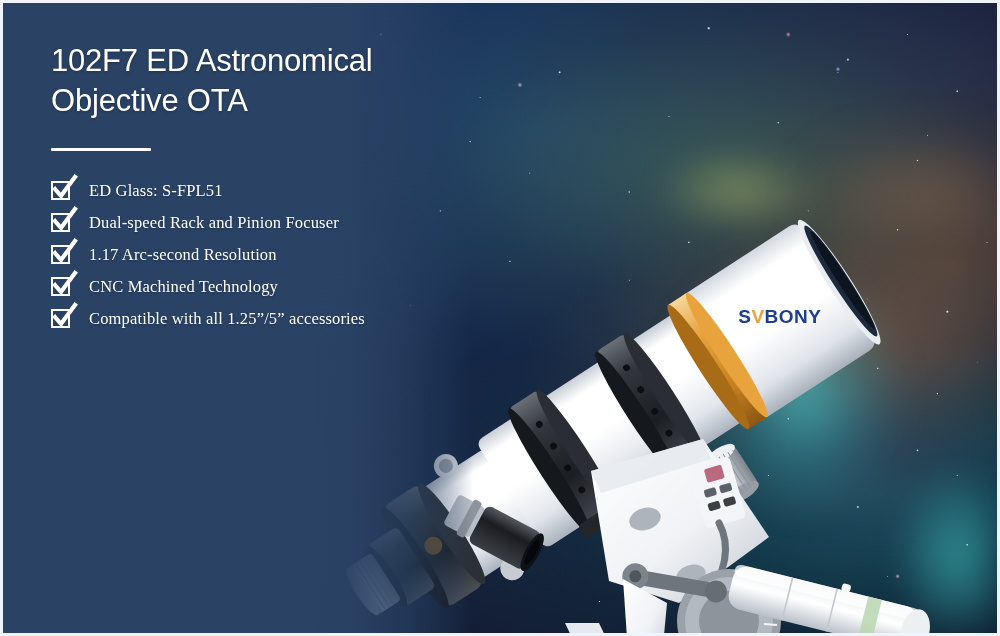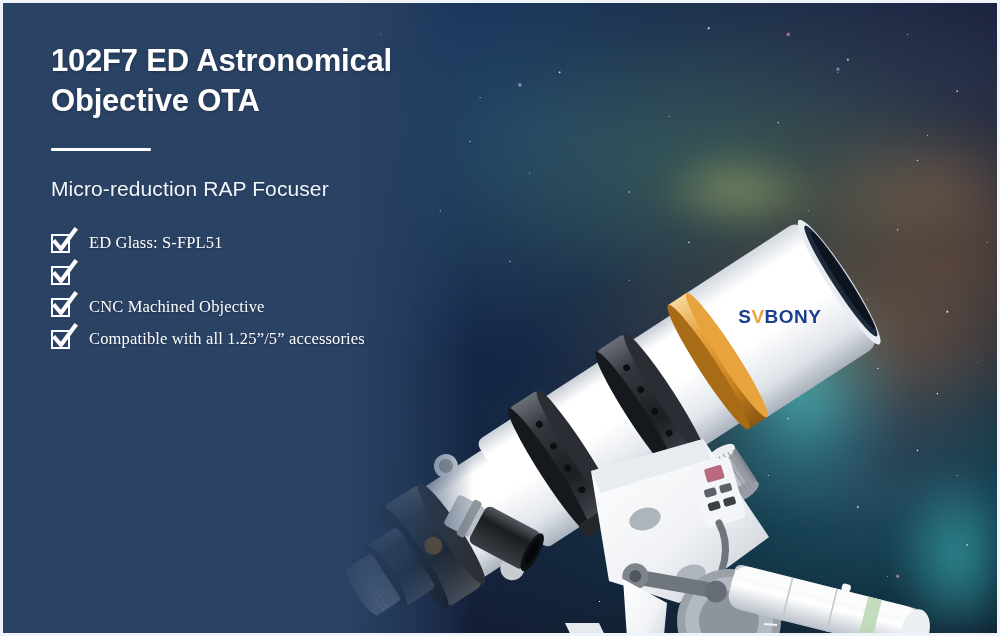--- a/index.html
+++ b/index.html
@@ -140,21 +140,21 @@
   .panel-content {
     position: absolute;
     left: 48px;
     top: 38px;
     width: 420px;
   }
 
   .title {
     color: #ffffff;
     font-size: 31px;
-    font-weight: 700;
+    font-weight: 400;
     line-height: 1.30;
     letter-spacing: -0.2px;
     margin: 0;
     text-shadow: 0 1px 3px rgba(0,0,0,0.25);
   }
   .title-line { display: block; }
 
   .divider {
     width: 100px;
     height: 3px;
@@ -445,51 +445,59 @@
     <div class="panel-content">
 
       <h1 class="title">
         <span class="title-line">102F7 ED Astronomical</span>
         <span class="title-line">Objective OTA</span>
       </h1>
 
       <div class="divider"></div>
 
       <p class="subtitle">
-        <span class="subtitle-line">Micro-reduction RAP Focuser</span>
       </p>
 
       <ul class="feature-list">
 
         <li class="feature-item">
           <span class="check-box">
             <svg viewBox="0 0 26 26">
                 <path d="M4 13 L10 20 L24 1" fill="none" stroke="#ffffff" stroke-width="4.2" stroke-linecap="square" stroke-linejoin="miter"></path>
               </svg>
           </span>
           <span class="feature-text">ED Glass: S-FPL51</span>
         </li>
 
 
         <li class="feature-item">
           <span class="check-box">
             <svg viewBox="0 0 26 26">
                 <path d="M4 13 L10 20 L24 1" fill="none" stroke="#ffffff" stroke-width="4.2" stroke-linecap="square" stroke-linejoin="miter"></path>
               </svg>
           </span>
+          <span class="feature-text">Dual-speed Rack and Pinion Focuser</span>
         </li>
-
 
         <li class="feature-item">
           <span class="check-box">
             <svg viewBox="0 0 26 26">
                 <path d="M4 13 L10 20 L24 1" fill="none" stroke="#ffffff" stroke-width="4.2" stroke-linecap="square" stroke-linejoin="miter"></path>
               </svg>
           </span>
-          <span class="feature-text">CNC Machined Objective</span>
+          <span class="feature-text">1.17 Arc-second Resolution</span>
+        </li>
+
+        <li class="feature-item">
+          <span class="check-box">
+            <svg viewBox="0 0 26 26">
+                <path d="M4 13 L10 20 L24 1" fill="none" stroke="#ffffff" stroke-width="4.2" stroke-linecap="square" stroke-linejoin="miter"></path>
+              </svg>
+          </span>
+          <span class="feature-text">CNC Machined Technology</span>
         </li>
 
         <li class="feature-item">
           <span class="check-box">
             <svg viewBox="0 0 26 26">
                 <path d="M4 13 L10 20 L24 1" fill="none" stroke="#ffffff" stroke-width="4.2" stroke-linecap="square" stroke-linejoin="miter"></path>
               </svg>
           </span>
           <span class="feature-text">Compatible with all 1.25”/5” accessories</span>
         </li>

